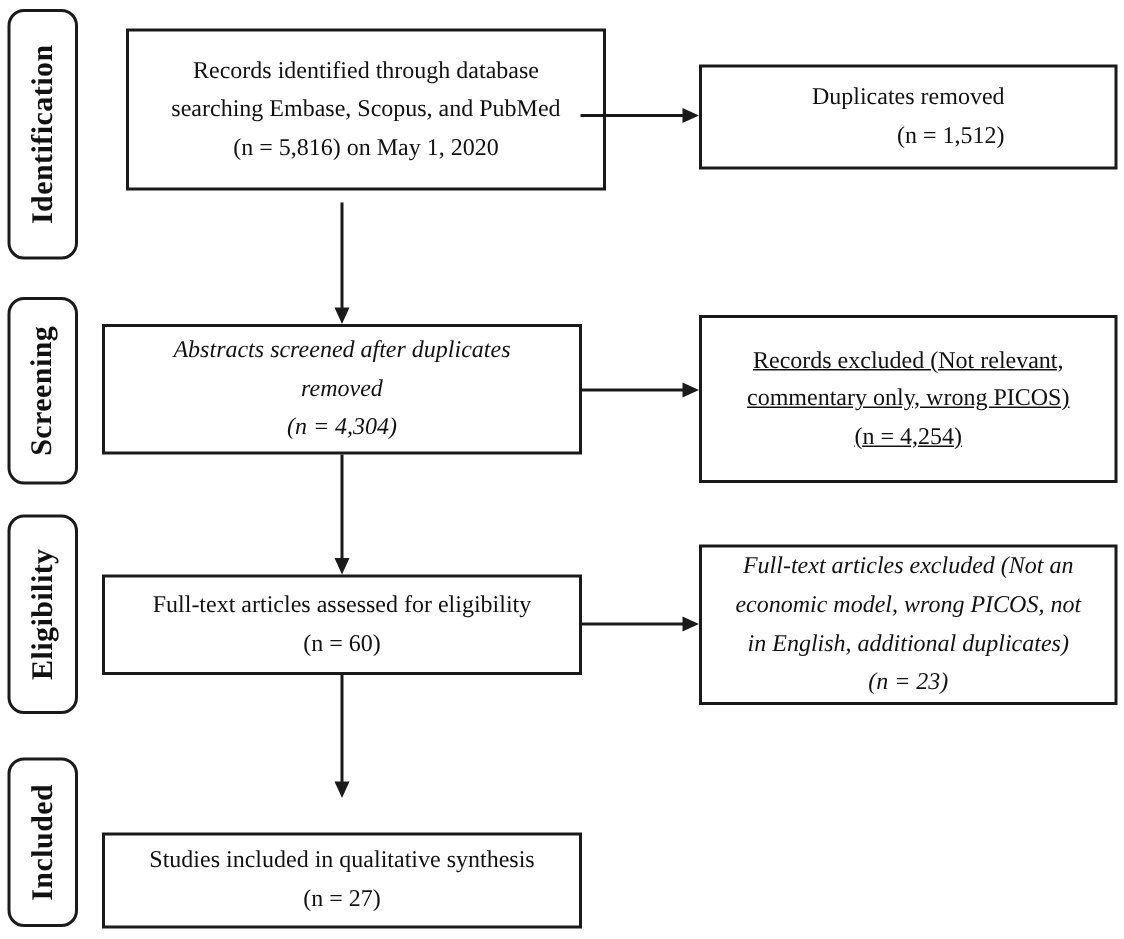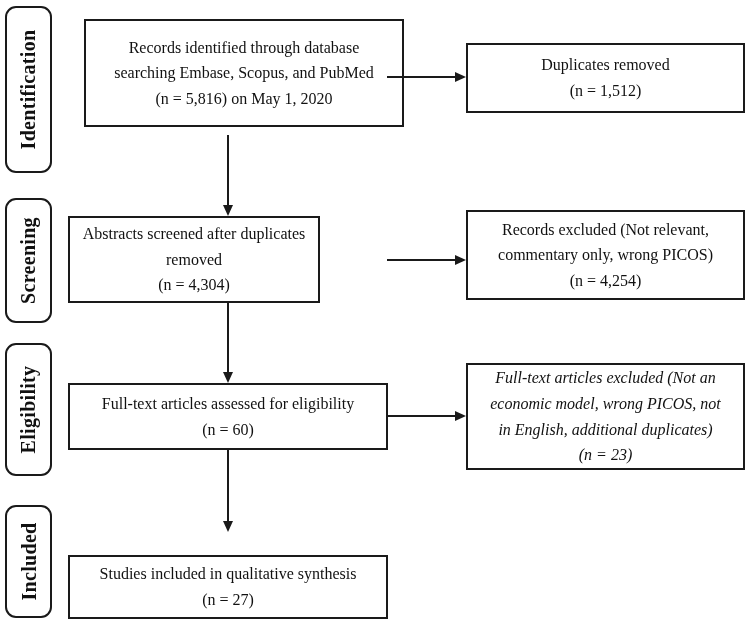--- a/index.html
+++ b/index.html
@@ -115,39 +115,39 @@
   </div>
   <div class="stage" style="top:505px; height:113px;">
     <span class="stage-text">Included</span>
   </div>
 
   <div class="fbox" style="left:84px; top:19px; width:320px; height:108px;">
     <span class="btext">Records identified through database
 searching Embase, Scopus, and PubMed
 (n = 5,816) on May 1, 2020</span>
   </div>
-  <div class="fbox" style="left:68px; top:216px; width:252px; height:87px;">
+  <div class="fbox" style="left:68px; top:216px; width:320px; height:87px;font-style:italic;">
     <span class="btext">Abstracts  screened after duplicates
 removed
 (n = 4,304)</span>
   </div>
   <div class="fbox" style="left:68px; top:383px; width:320px; height:67px;">
     <span class="btext">Full-text articles assessed for eligibility
 (n = 60)</span>
   </div>
   <div class="fbox" style="left:68px; top:532px; width:320px; height:64px;margin-top:23px;">
     <span class="btext">Studies included in qualitative synthesis
 (n = 27)</span>
   </div>
 
-  <div class="fbox" style="left:466px; top:43px; width:279px; height:70px;">
+  <div class="fbox" style="left:466px; top:43px; width:279px; height:70px;text-align:right;">
     <span class="btext">Duplicates removed
 (n = 1,512)</span>
   </div>
-  <div class="fbox" style="left:466px; top:210px; width:279px; height:90px;">
+  <div class="fbox" style="left:466px; top:210px; width:279px; height:112px;text-decoration:underline;">
     <span class="btext">Records excluded (Not relevant,
 commentary only, wrong PICOS)
 (n = 4,254)</span>
   </div>
   <div class="fbox" style="left:466px; top:363px; width:279px; height:107px;font-style:italic;">
     <span class="btext">Full-text articles excluded (Not an
 economic model, wrong PICOS, not
 in English, additional duplicates)
 (n = 23)</span>
   </div>

